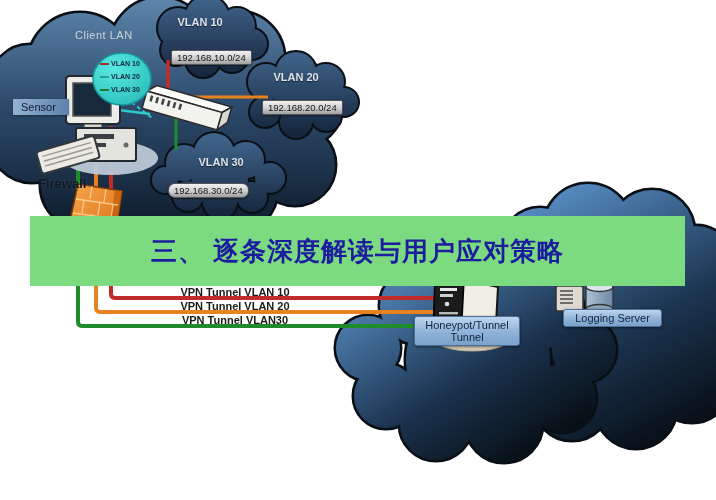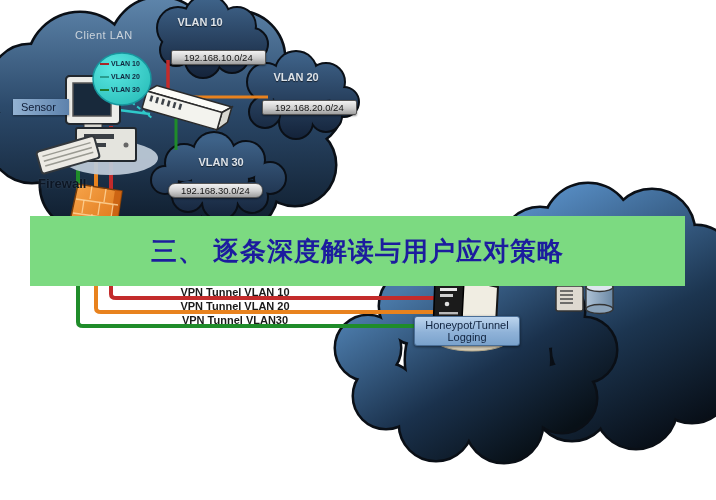--- a/index.html
+++ b/index.html
@@ -5,21 +5,21 @@
   html,body{margin:0;padding:0;background:#fff;}
   .stage{position:relative;width:716px;height:500px;background:#ffffff;overflow:hidden;
          font-family:"Liberation Sans",sans-serif;}
   .stage svg{position:absolute;left:0;top:0;z-index:1;}
   .lbl{position:absolute;z-index:2;}
   
   .client-lan-title{left:75px;top:29px;font-size:11px;color:#ccd4dc;letter-spacing:.5px;}
   .vlan-title{width:60px;text-align:center;font-size:11px;font-weight:bold;color:#dde3e9;
               text-shadow:0 1px 1px rgba(0,0,0,.6);}
   .v10{left:170px;top:16px;} .v20{left:266px;top:71px;} .v30{left:191px;top:156px;}
-  .ipbox{padding:1px 12px;font-size:9.5px;color:#141414;border:1px solid #555;border-radius:2px;
+  .ipbox{padding:1px 5px;font-size:9.5px;color:#141414;border:1px solid #555;border-radius:2px;
          background:linear-gradient(180deg,#f2f2f2 0%,#cfcfcf 55%,#9f9f9f 100%);
          box-shadow:0 1px 2px rgba(0,0,0,.45);white-space:nowrap;}
   .ip10{left:171px;top:50px;} .ip20{left:262px;top:100px;} .ip30{left:168px;top:183px;border-radius:7px;}
   
   .legend{left:100px;top:57px;width:50px;}
   .legend-row{display:flex;align-items:center;height:13px;}
   .legend-dash{display:inline-block;width:9px;height:2px;margin-right:2px;}
   .d1{background:#a82828;} .d2{background:#2a9d8f;} .d3{background:#1f7d2f;}
   .legend-row span.t{font-size:7px;color:#10253d;font-weight:bold;white-space:nowrap;}
   .sensor-box{left:13px;top:99px;width:48px;padding:2px 0 2px 8px;font-size:11px;color:#0e1c36;
@@ -291,20 +291,21 @@
 <div class="lbl ipbox ip20">192.168.20.0/24</div>
 <div class="lbl vlan-title v30">VLAN 30</div>
 <div class="lbl ipbox ip30">192.168.30.0/24</div>
 
 <div class="lbl tun tun1">VPN Tunnel  VLAN 10</div>
 <div class="lbl tun tun2">VPN Tunnel VLAN 20</div>
 <div class="lbl tun tun3">VPN Tunnel VLAN30</div>
 
 <div class="lbl srv-label honeypot-label">
   <div>Honeypot/Tunnel</div>
-  <div>Logging</div>
+  <div>Tunnel</div>
 </div>
+<div class="lbl srv-label logging-label">Logging Server</div>
 
 <div class="banner">
   <span class="banner-text">三、 逐条深度解读与用户应对策略</span>
 </div>
 
 </div>
 
 </body></html>

